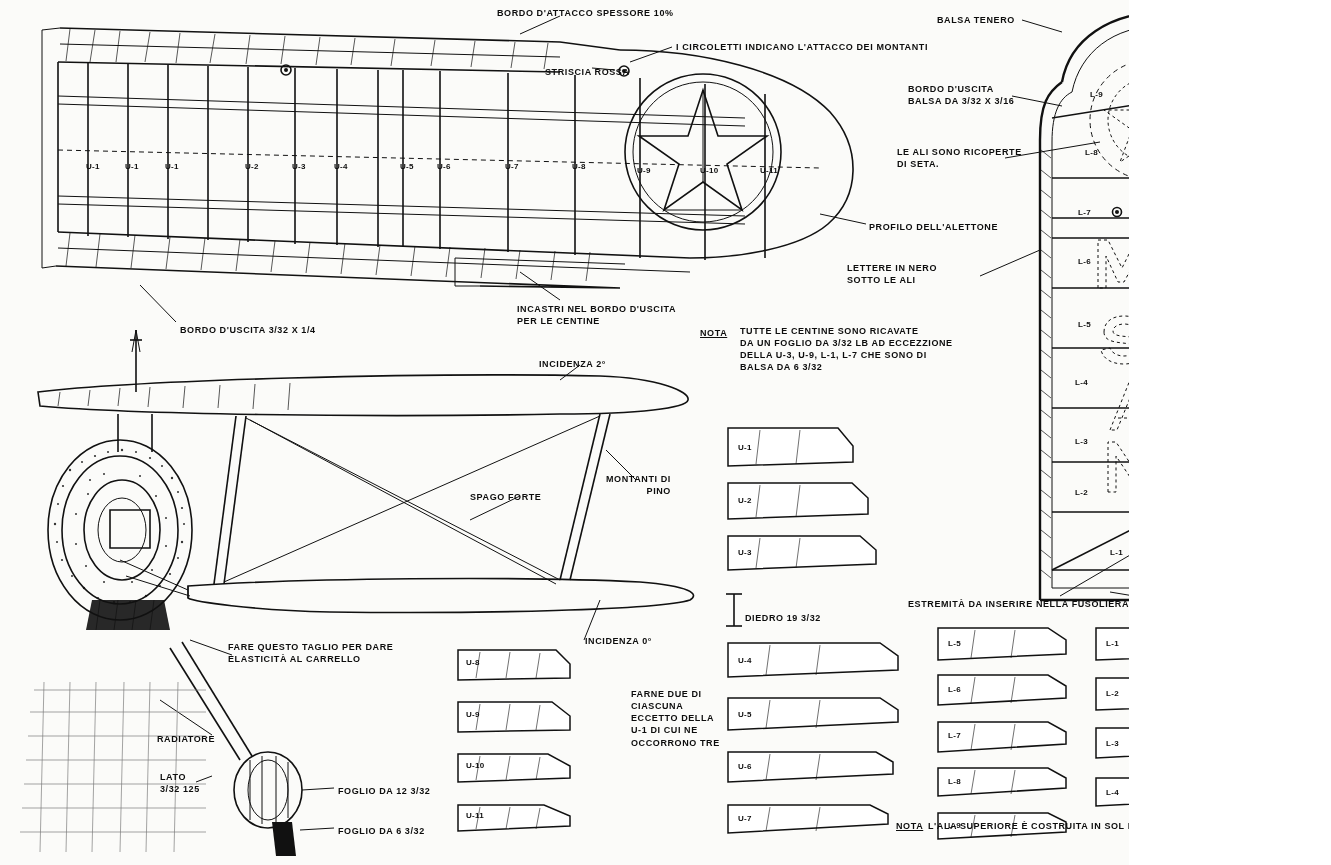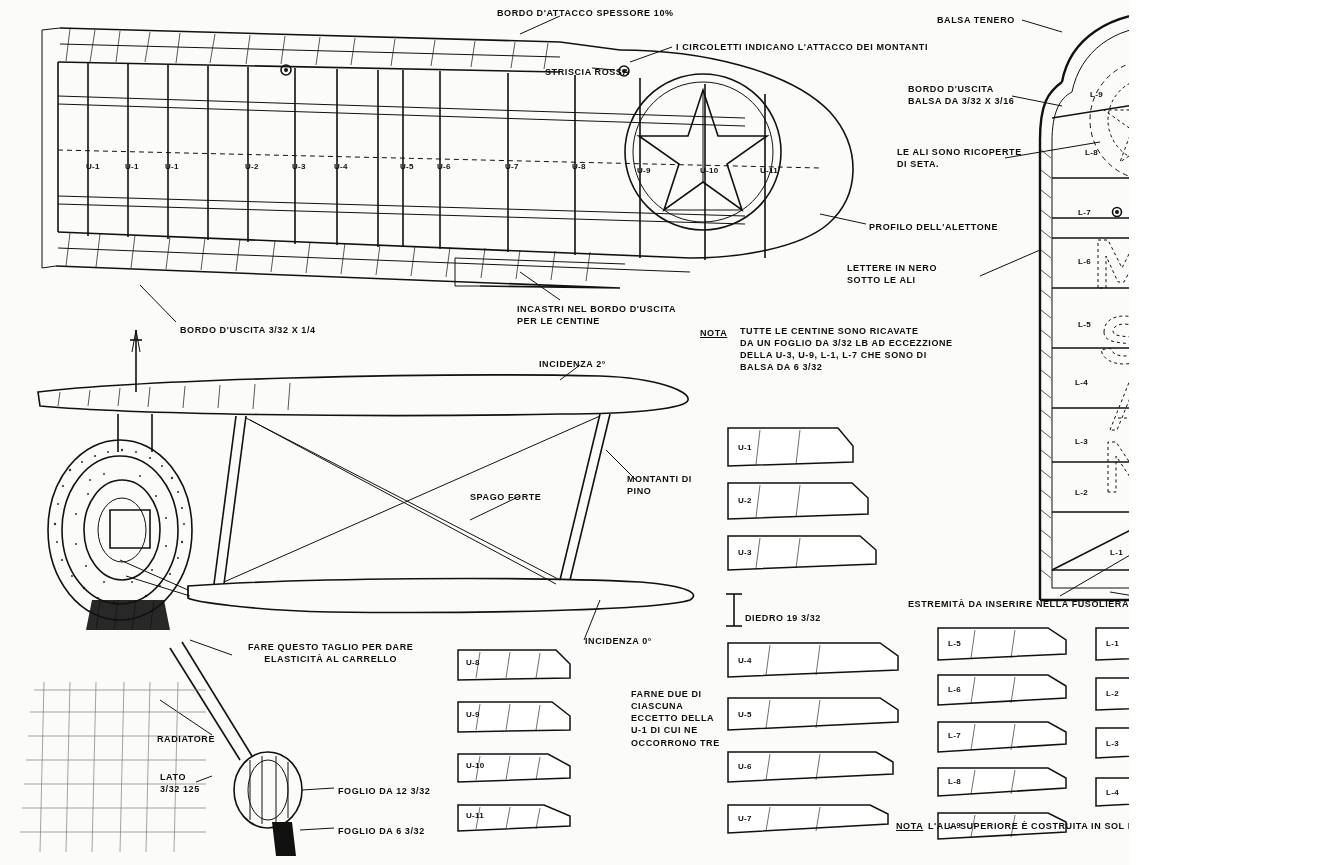--- a/index.html
+++ b/index.html
@@ -519,25 +519,25 @@
   <div class="lbl" style="left:896px;top:820px;text-decoration:underline;">NOTA</div>
   <div class="lbl" style="left:928px;top:820px;">L'ALA SUPERIORE È COSTRUITA IN SOL PEZZO</div>
   <div class="lbl" style="left:631px;top:688px;">FARNE DUE DI
 CIASCUNA
 ECCETTO DELLA
 U-1 DI CUI NE
 OCCORRONO TRE</div>
 
   <div class="lbl" style="left:531px;top:358px;padding-left:8px;">INCIDENZA 2°</div>
   <div class="lbl" style="left:470px;top:491px;">SPAGO FORTE</div>
-  <div class="lbl" style="left:627px;top:473px;">MONTANTI DI
+  <div class="lbl" style="left:606px;top:473px;text-align:right;">MONTANTI DI
 PINO</div>
   <div class="lbl" style="left:585px;top:635px;">INCIDENZA 0°</div>
   <div class="lbl" style="left:745px;top:612px;text-align:center;">DIEDRO 19 3/32</div>
-  <div class="lbl" style="left:248px;top:641px;text-align:center;">FARE QUESTO TAGLIO PER DARE
+  <div class="lbl" style="left:228px;top:641px;">FARE QUESTO TAGLIO PER DARE
 ELASTICITÀ AL CARRELLO</div>
   <div class="lbl" style="left:157px;top:733px;">RADIATORE</div>
   <div class="lbl" style="left:338px;top:785px;">FOGLIO DA 12 3/32</div>
   <div class="lbl" style="left:338px;top:825px;text-align:center;">FOGLIO DA 6 3/32</div>
   <div class="lbl" style="left:160px;top:771px;">LATO
 3/32 125</div>
 
   <div class="rib-label" style="left:466px;top:658px;">U-8</div>
   <div class="rib-label" style="left:466px;top:710px;">U-9</div>
   <div class="rib-label" style="left:466px;top:761px;">U-10</div>

